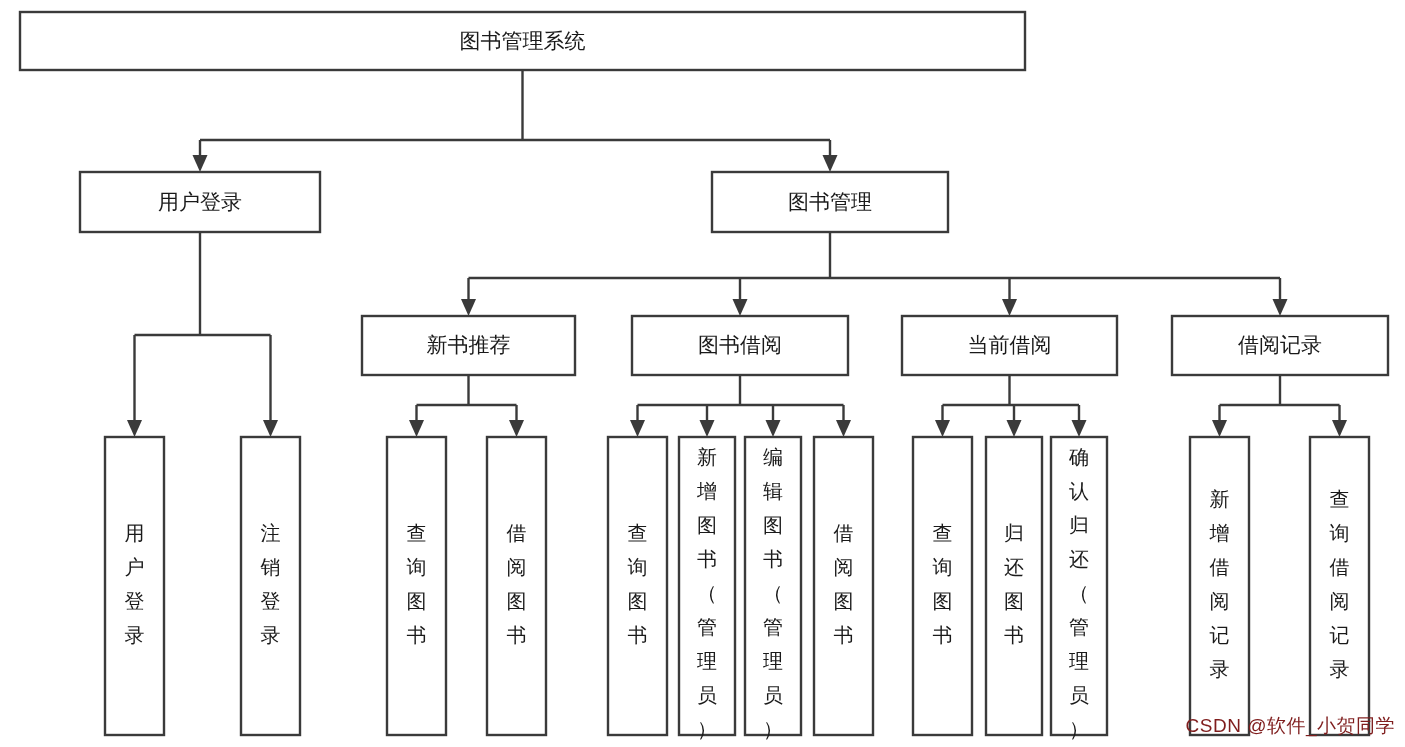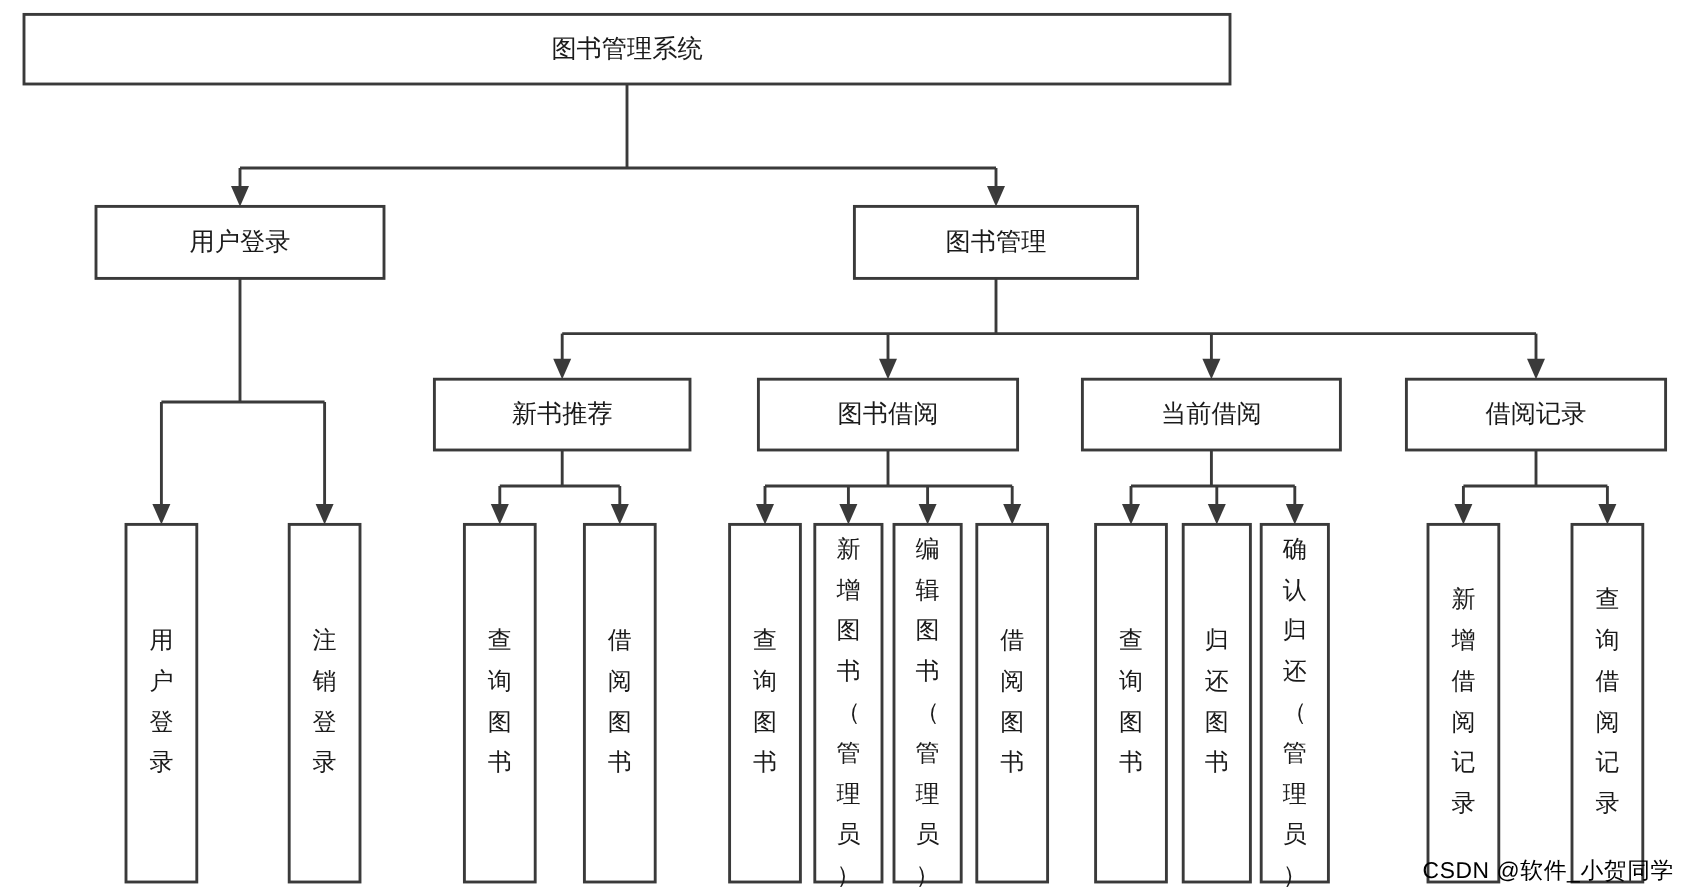--- a/index.html
+++ b/index.html
@@ -54,21 +54,21 @@
   .arrow-head {
     fill: #3a3a3a;
     stroke: none;
   }
   .watermark {
     position: absolute;
     right: 10px;
     bottom: 8px;
     font-family: "Liberation Sans", "DejaVu Sans", sans-serif;
     font-size: 19px;
-    color: #000000;
+    color: #7f1d1d;
     letter-spacing: 0.5px;
     white-space: nowrap;
     user-select: none;
   }
 </style>
 </head>
 <body>
 
 <div id="diagram-root">
   <svg id="diagram-svg" viewBox="0 0 1405 747">

